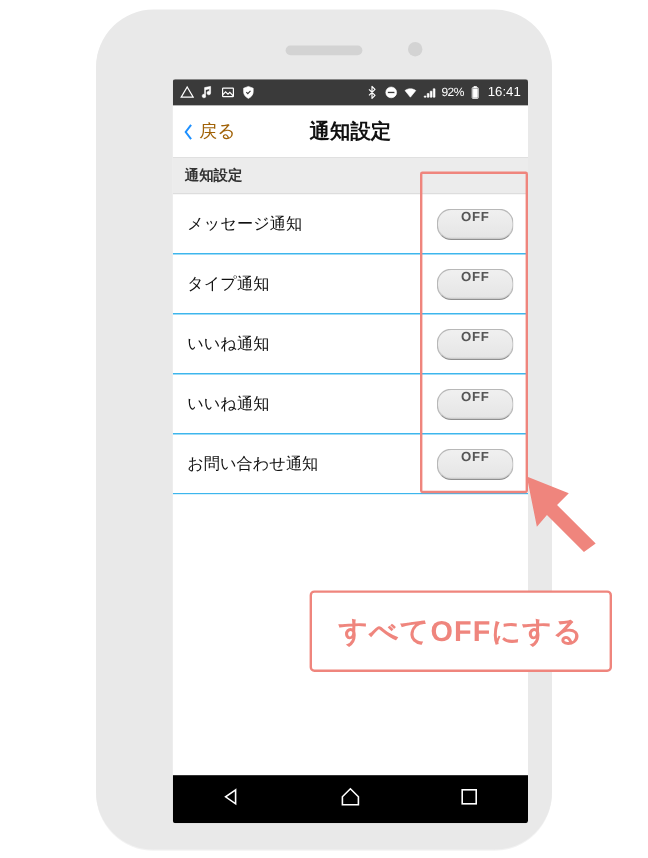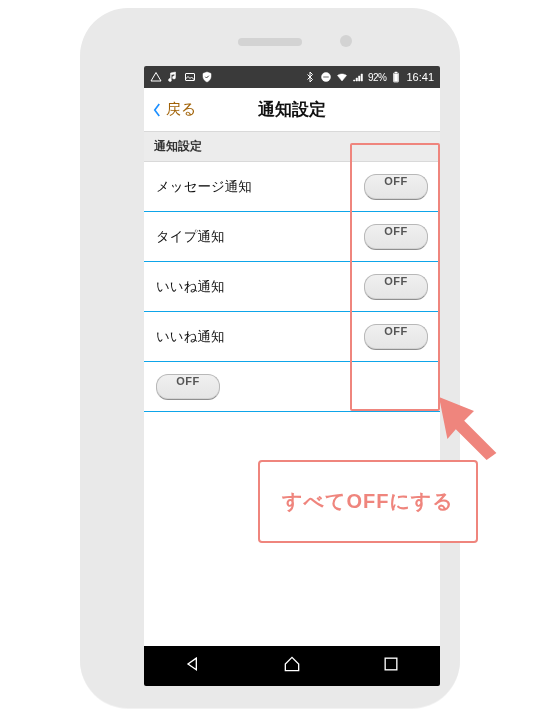--- a/index.html
+++ b/index.html
@@ -97,25 +97,25 @@
   
   .arrow {
     position: absolute;
     left: 432px; top: 390px;
     width: 70px; height: 70px;
   }
   .arrow svg { width: 70px; height: 70px; fill: #ef857d; }
 
   
   .callout {
-    position: absolute; left: 258px; top: 460px;
-    padding: 26px 22px;
+    position: absolute; left: 258px; top: 492px;
+    padding: 16px 22px;
     border: 2.5px solid #ef857d; border-radius: 4px;
     background: #fff;
-    color: #ef857d; font-size: 20px; font-weight: 600; letter-spacing: 1px;
+    color: #ef857d; font-size: 24px; font-weight: 600; letter-spacing: 1px;
     white-space: nowrap;
   }
 </style>
 </head>
 <body>
 
 <div class="stage">
 
   <div class="phone">
     <div class="speaker"></div>
@@ -213,20 +213,21 @@
               <span>OFF</span>
             </div>
         </div>
         <div class="row">
           <span class="row-label">いいね通知</span>
           <div class="toggle-btn">
               <span>OFF</span>
             </div>
         </div>
         <div class="row">
+          <span class="row-label">お問い合わせ通知</span>
           <div class="toggle-btn">
               <span>OFF</span>
             </div>
         </div>
       </div>
 
       <div class="fill"></div>
 
       <div class="navbar">
         <span>

